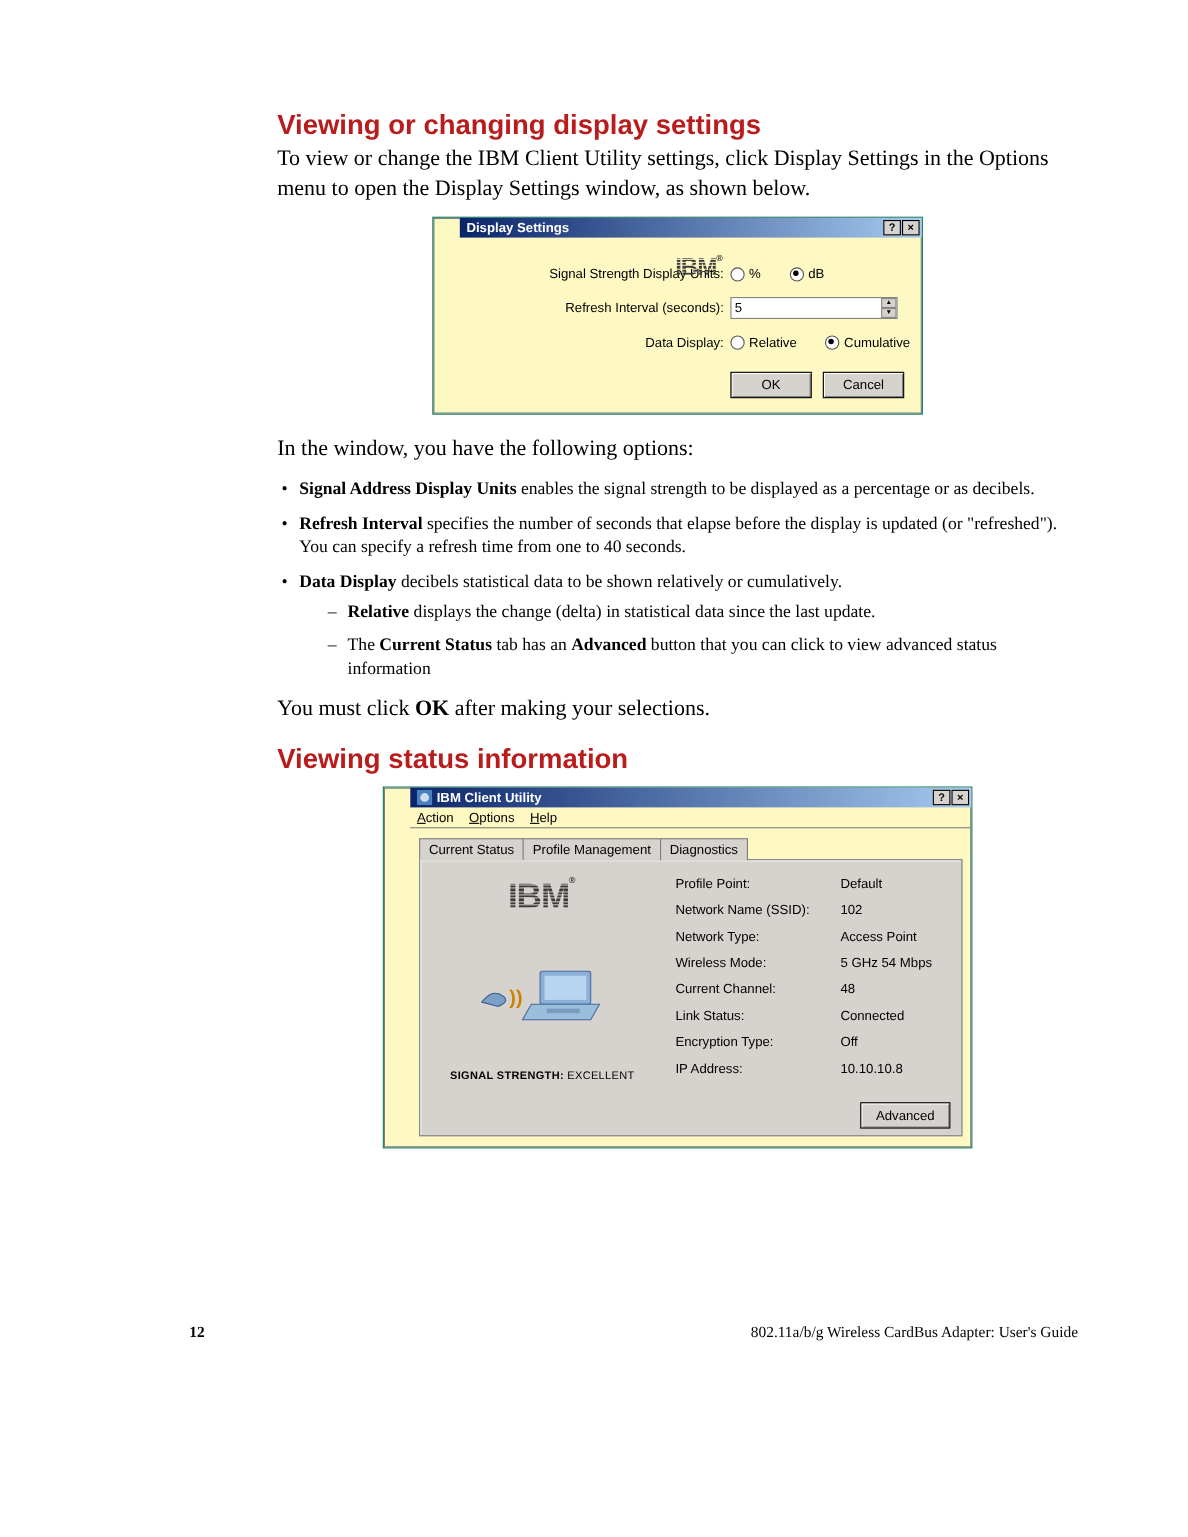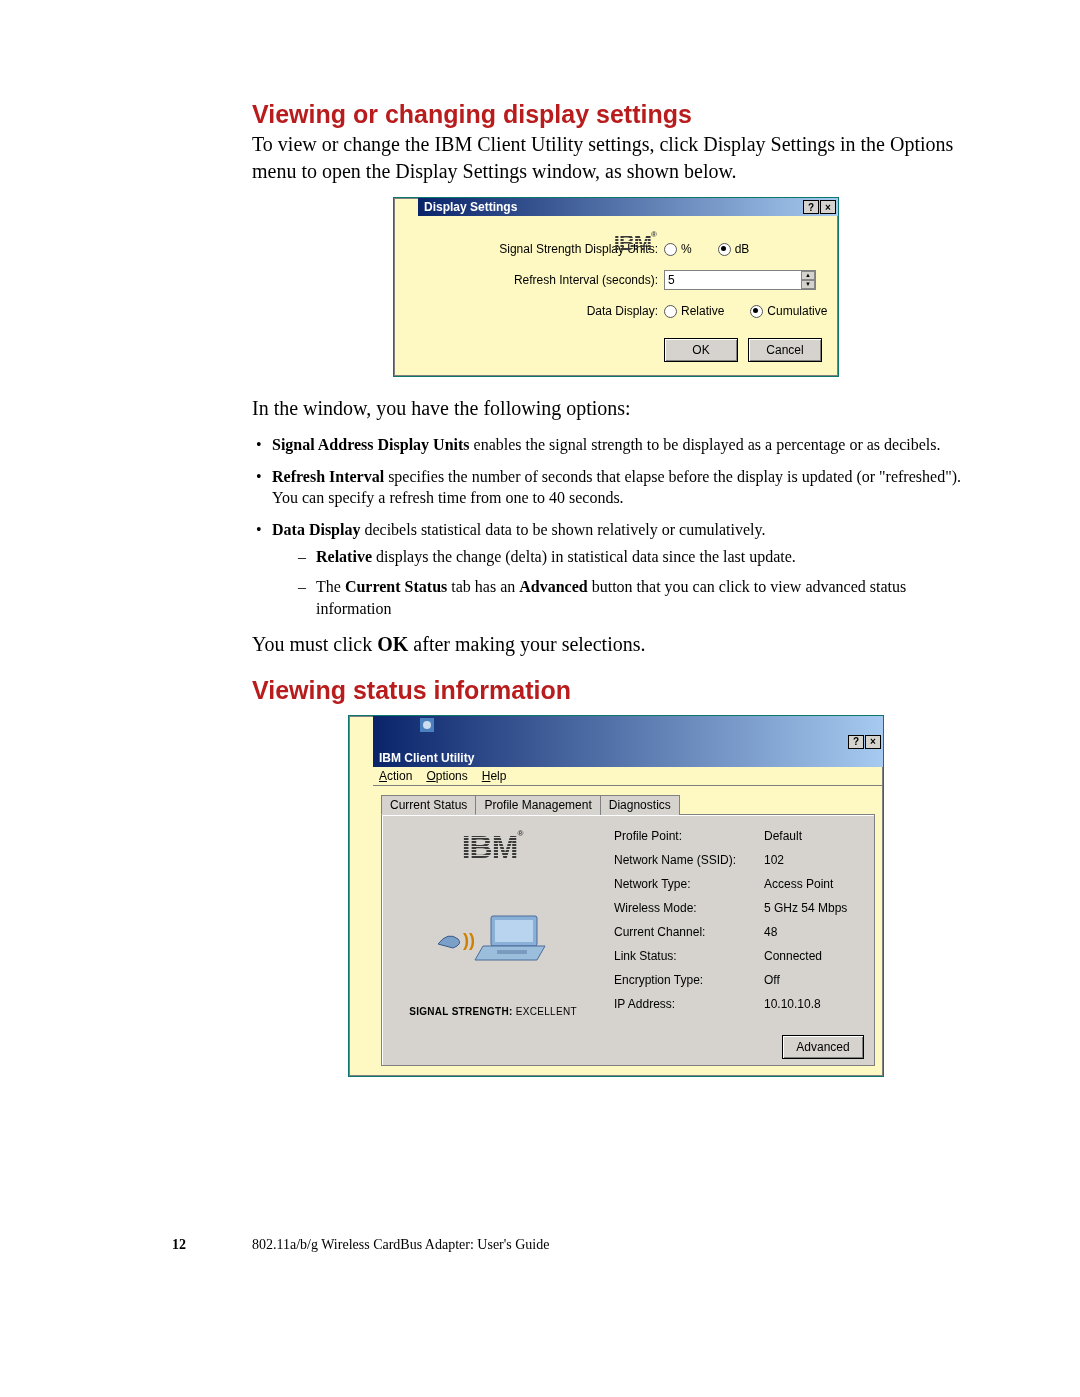--- a/index.html
+++ b/index.html
@@ -290,20 +290,21 @@
   .cu-adv {
     display: flex;
     justify-content: flex-end;
     padding: 4px 10px 6px 0;
   }
 
   .footer {
     position: relative;
     margin-top: 160px;
     font-size: 14px;
+    text-align: right;
   }
   .footer .pagenum {
     font-weight: bold;
     position: absolute;
     left: -80px;
   }
 </style>
 </head>
 <body>
 
@@ -395,21 +396,21 @@
   </ul>
 
   <p class="body-text">
     <span>You must click </span><strong>OK</strong><span> after making your selections.</span>
   </p>
 
   <h2 class="section-title" style="margin-top:18px;">Viewing status information</h2>
 
   <div class="win-dialog client-utility">
     <div class="win-titlebar">
-      <span style="display:flex;align-items:center;gap:19px;flex-direction:column;">
+      <span style="display:flex;align-items:center;gap:4px;">
         <svg width="14" height="14">
             <rect width="14" height="14" fill="#4a80c0"></rect>
             <circle cx="7" cy="7" r="4" fill="#cde"></circle>
           </svg>
         <span>IBM Client Utility</span>
       </span>
       <span class="win-icons">
         <span class="win-btn">?</span>
         <span class="win-btn">×</span>
       </span>

